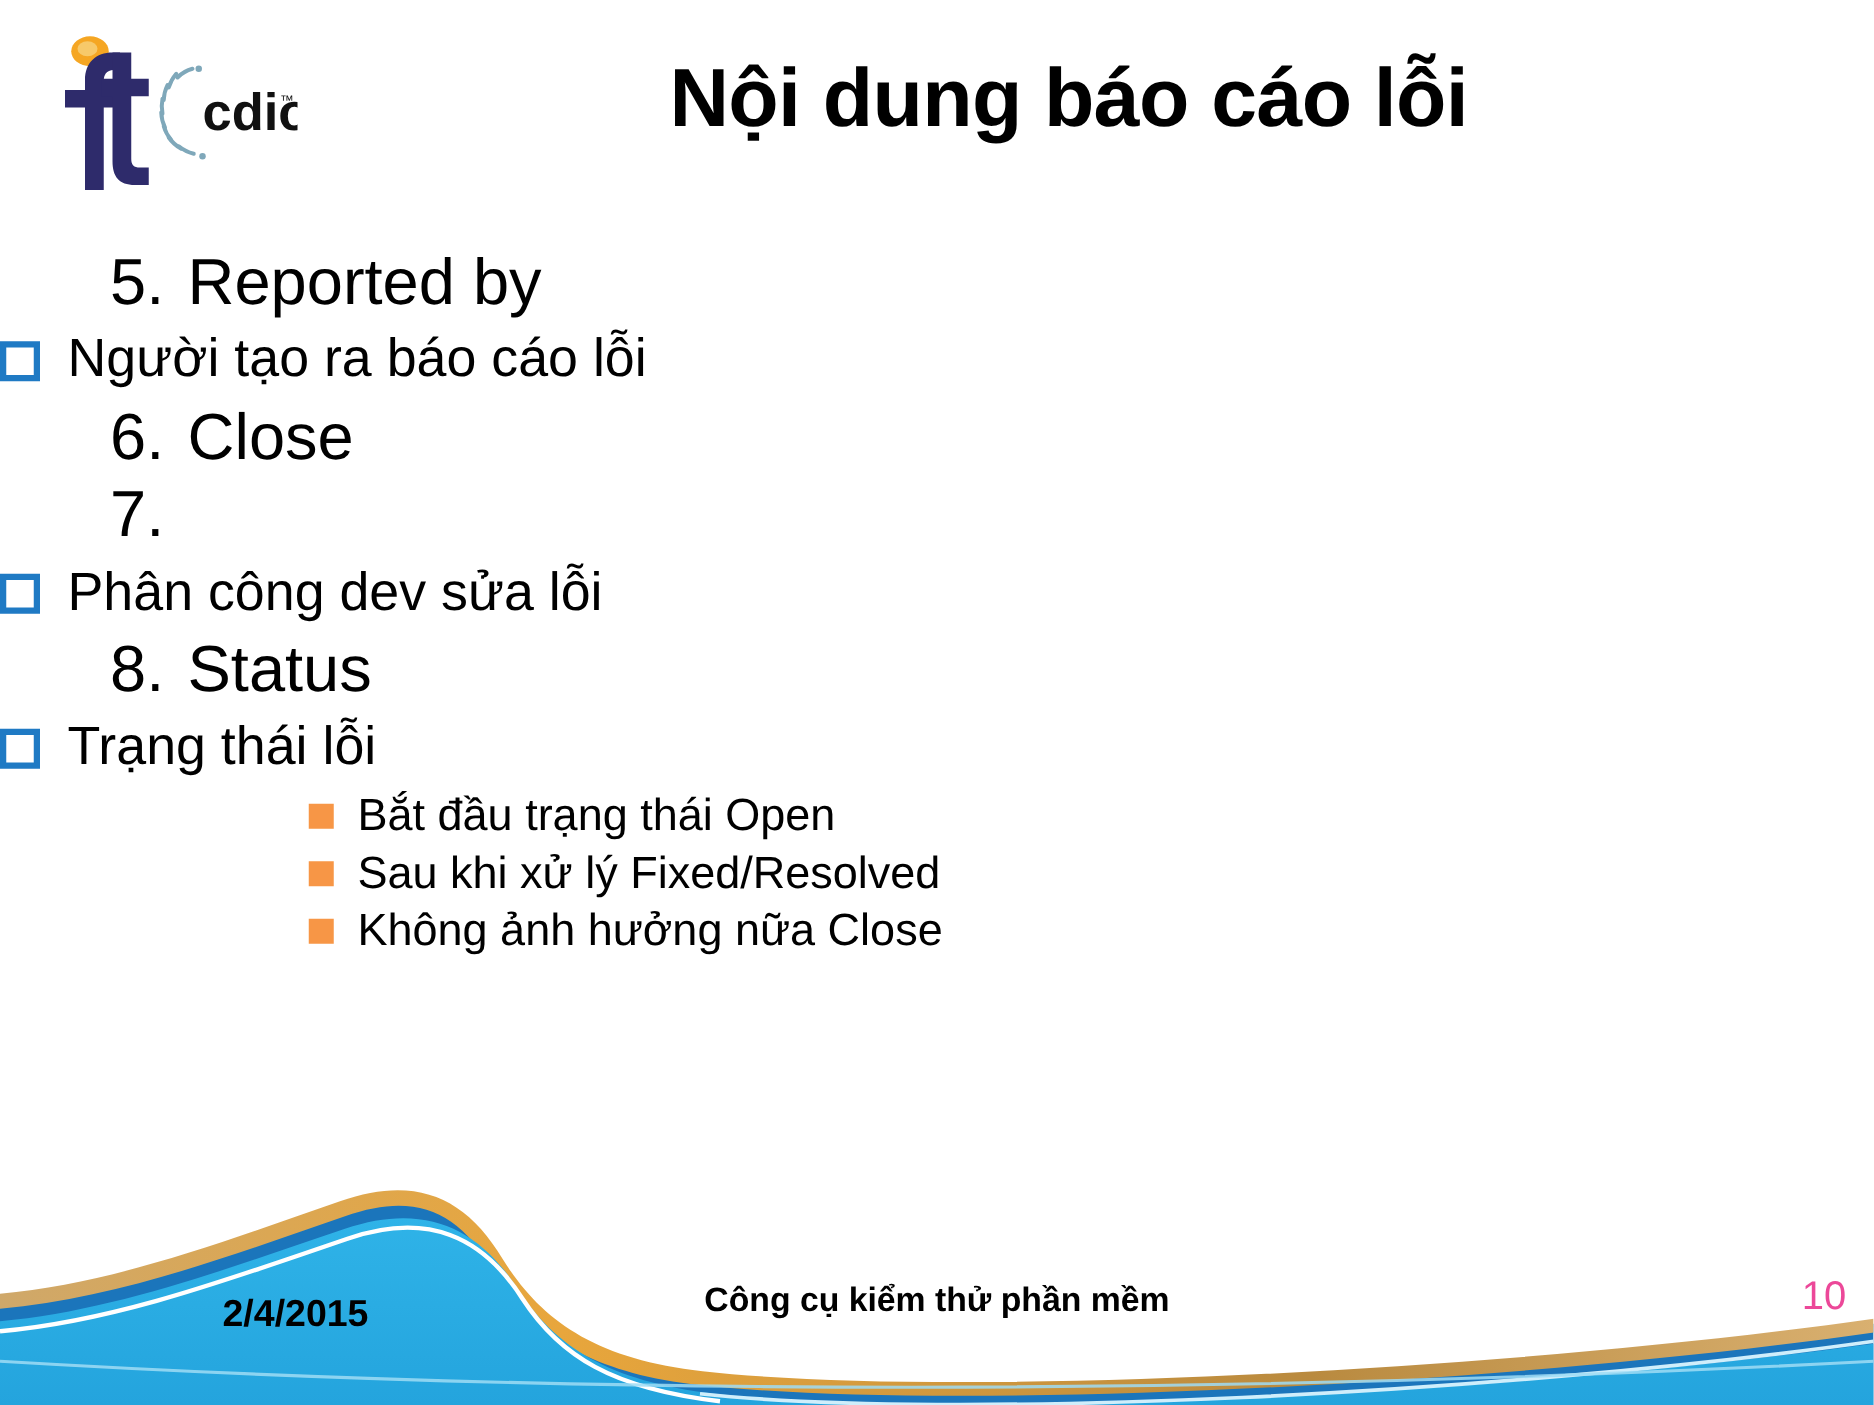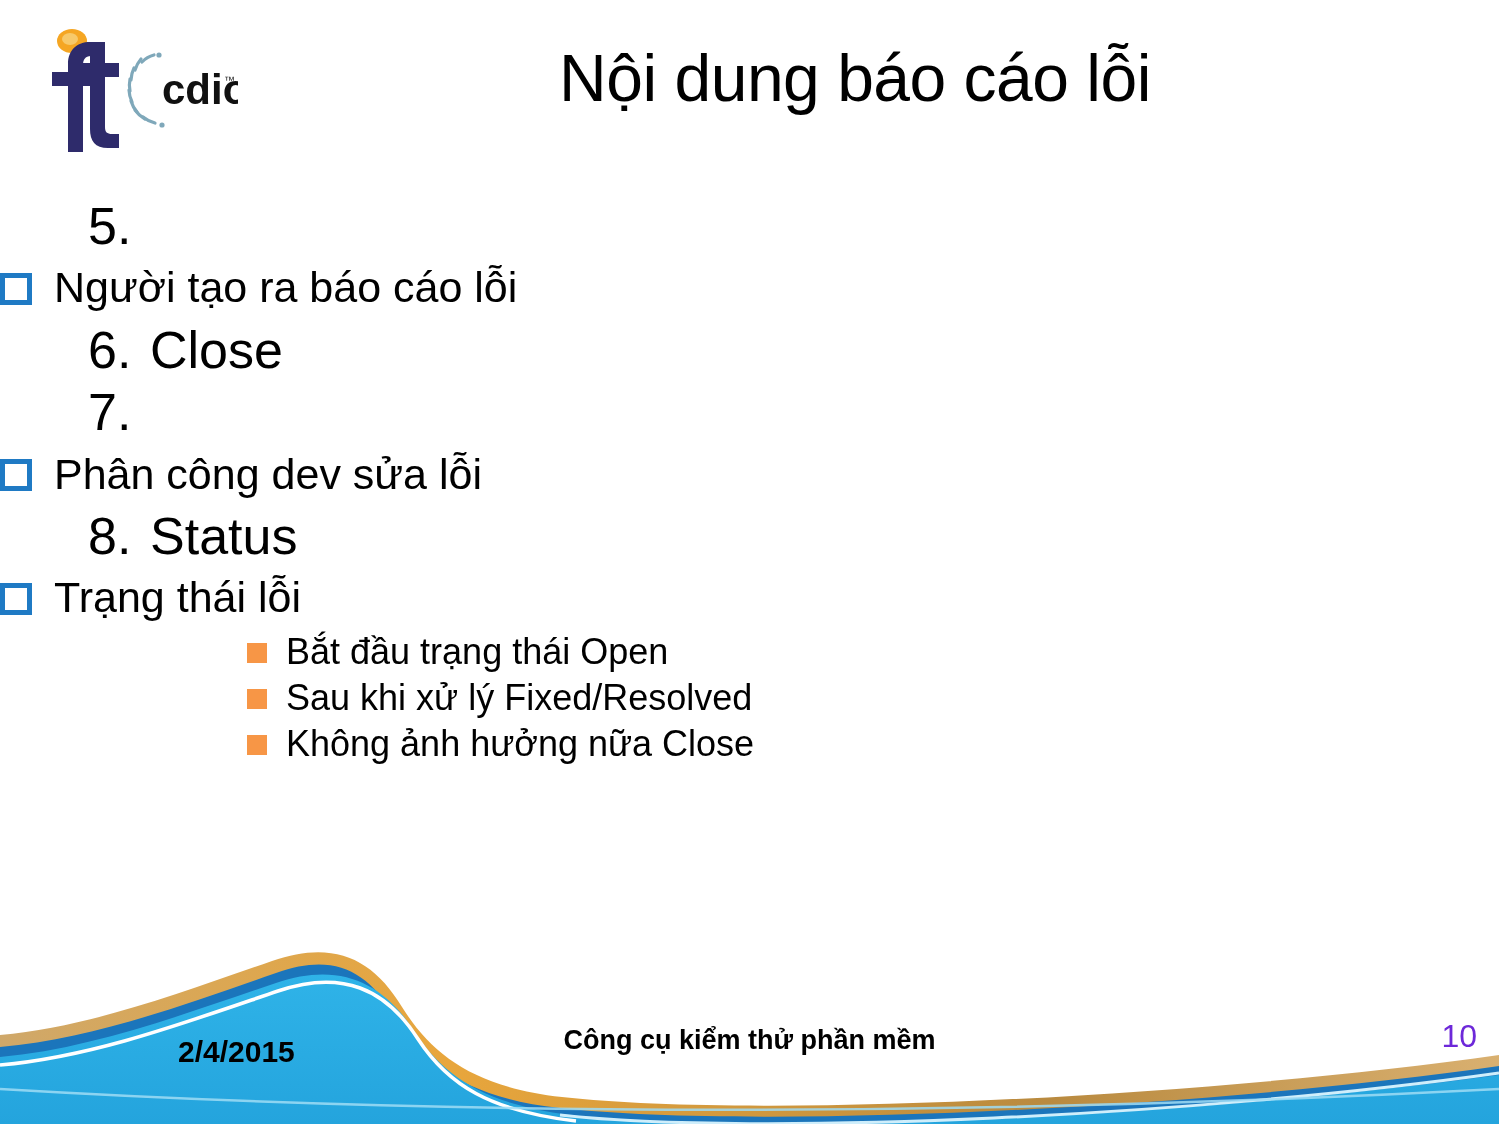--- a/index.html
+++ b/index.html
@@ -30,21 +30,21 @@
   
   #title {
     position: absolute;
     left: 240px;
     top: 44px;
     width: 1230px;
     text-align: center;
     font-size: 66px;
     line-height: 1.04;
     color: #000000;
-    font-weight: 400;
+    font-weight: 700;
     letter-spacing: -0.5px;
     white-space: nowrap;
   }
 
   
   #body-list {
     position: absolute;
     left: 0;
     top: 196px;
     width: 1499px;
@@ -137,21 +137,21 @@
     text-align: center;
     font-size: 27px;
     font-weight: bold;
     color: #000000;
   }
   #footer-page {
     position: absolute;
     right: 22px;
     top: 1018px;
     font-size: 32px;
-    color: #6d28d9;
+    color: #ec4899;
   }
 </style>
 </head>
 <body>
 
 <div id="slide">
 
   <div id="logo">
     <svg width="200" height="150" viewBox="0 0 200 150">
 
@@ -182,20 +182,21 @@
       <text x="197" y="62" font-family="'Liberation Sans', sans-serif" font-size="11" fill="#111111" text-anchor="end">™</text>
     </svg>
   </div>
 
   <div id="title">Nội dung báo cáo lỗi</div>
 
   <div id="body-list">
 
     <div class="lvl1">
       <span class="num">5.</span>
+      <span class="txt">Reported by</span>
     </div>
     <div class="lvl2">
       <span class="sq-open"></span>
       <span>Người tạo ra báo cáo lỗi</span>
     </div>
 
     <div class="lvl1">
       <span class="num">6.</span>
       <span class="txt">Close</span>
     </div>

